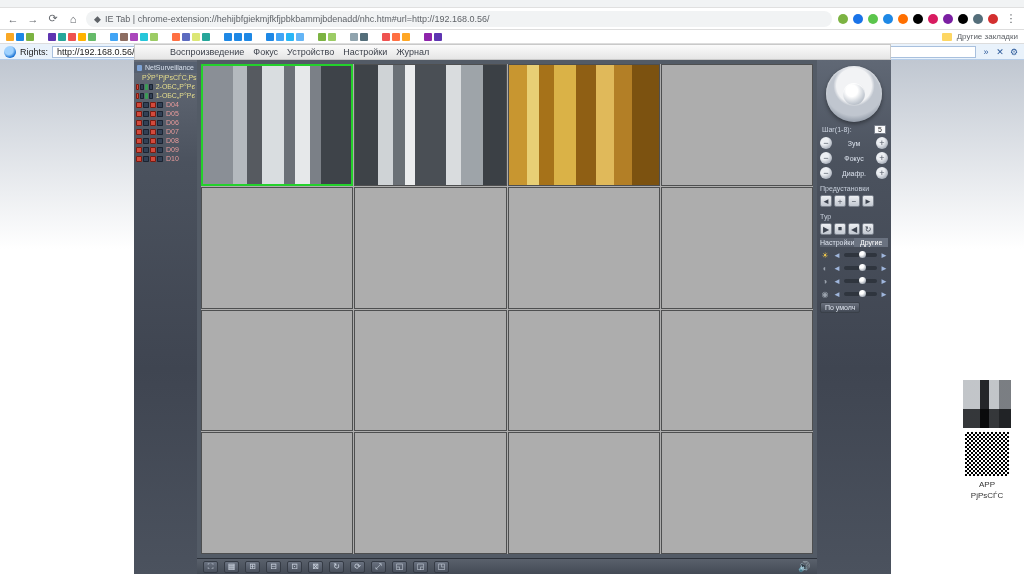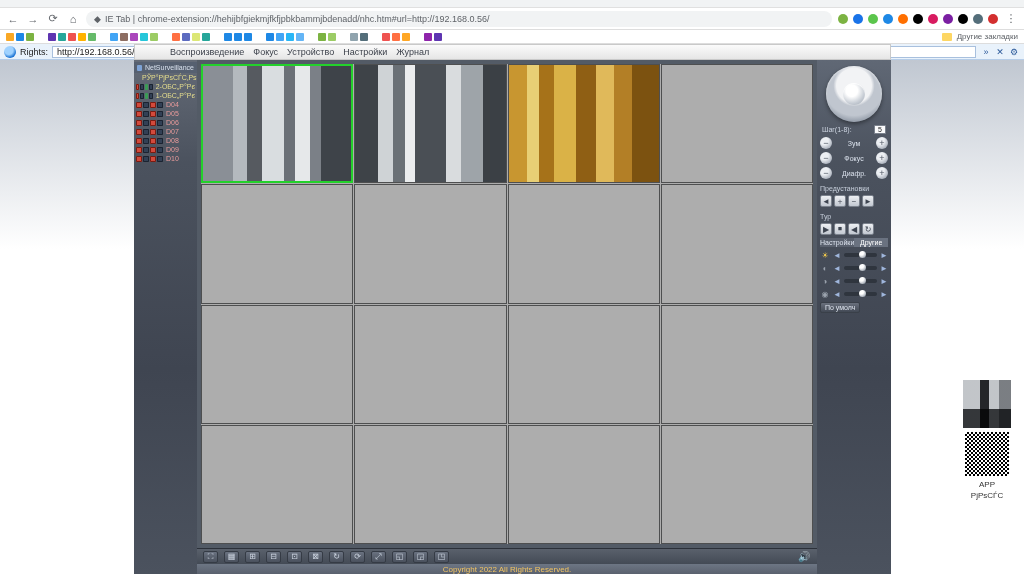--- a/index.html
+++ b/index.html
@@ -350,23 +350,20 @@
           <div class="btn">⊠</div>
           <div class="btn">↻</div>
           <div class="btn">⟳</div>
           <div class="btn">⤢</div>
           <div class="btn">◱</div>
           <div class="btn">◲</div>
           <div class="btn">◳</div>
           <div class="stretch"></div>
         <span class="vol">🔊</span>
       </div>
-      <div class="footer">
-        <span>Copyright 2022 All Rights Reserved.</span>
-      </div>
     </div>
 
     <div class="ptz-panel">
       <div class="ptz-wheel"></div>
       <div class="ptz-row">
         <span class="lbl">Шаг(1-8):</span>
         <span class="val">5</span>
       </div>
       <div class="ctrl-line">
         <span class="round">−</span>

